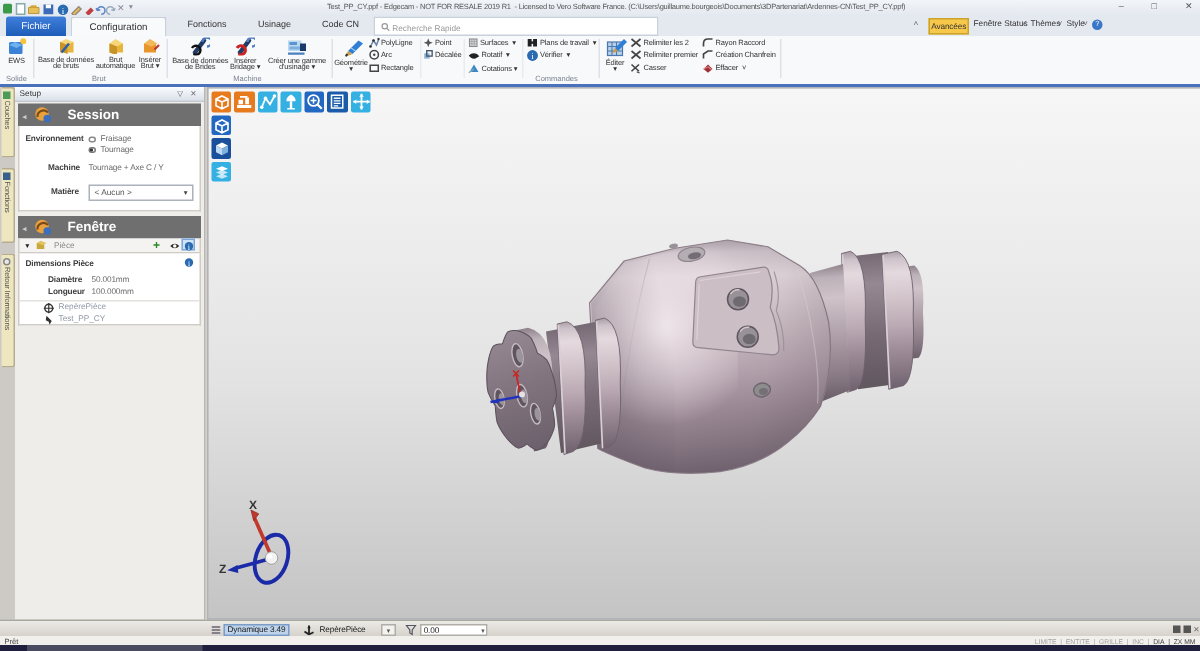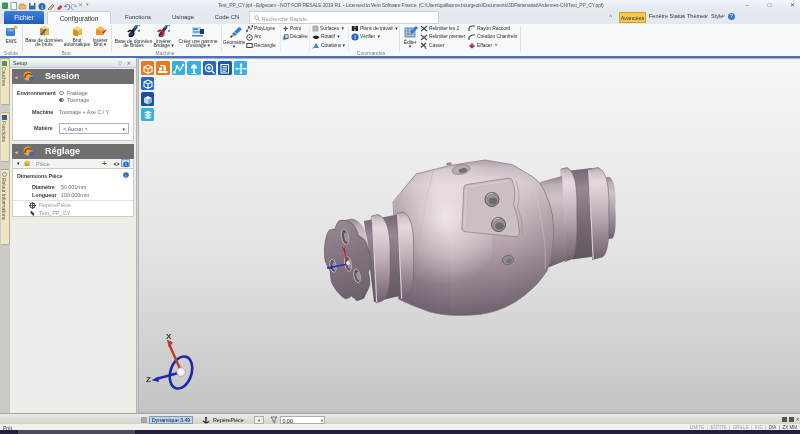--- a/index.html
+++ b/index.html
@@ -277,21 +277,21 @@
   <span class="lbl" style="left:21px;top:41px;">Matière</span>
   <span class="abs" style="left:46px;top:38.5px;width:70px;height:11px;background:#fff;border:1px solid #aab2bc;font-size:5.5px;color:#555;line-height:10px;">&nbsp;&nbsp;&lt; Aucun &gt;<span style="position:absolute;right:3px;top:0;color:#444;font-size:5px;">▾</span></span>
 </div>
 <div class="abs shead" style="top:143.5px;">
   <span style="position:absolute;left:3px;top:5px;font-size:5px;color:#ccc;">◂</span>
   <svg style="position:absolute;left:11px;top:2px;" width="12" height="11">
         <circle cx="5" cy="5" r="4.5" fill="#e8a13c"></circle>
         <path d="M2 7 a4 4 0 0 1 7 -3" stroke="#7a4a1a" stroke-width="1.4" fill="none"></path>
         <circle cx="8.5" cy="8" r="2.5" fill="#3a6fc0"></circle>
       </svg>
-  <span style="position:absolute;left:33px;top:2px;">Réglage</span>
+  <span style="position:absolute;left:33px;top:2px;">Fenêtre</span>
 </div>
 <div class="abs" style="left:12px;top:158.5px;width:122px;height:10px;background:#f4f3f1;border:1px solid #cfccc6;border-top:none;">
   <span style="position:absolute;left:3px;top:2px;font-size:4.5px;color:#222;">▼</span>
   <svg style="position:absolute;left:11px;top:1.5px;" width="8" height="7">
         <rect x="0.5" y="2" width="5" height="4" fill="#c8a83c"></rect>
         <path d="M0.5 2 L3 0.5 L7 2 L4.5 3.5 Z" fill="#e0c462"></path>
       </svg>
   <span style="position:absolute;left:23px;top:2px;font-size:5.5px;color:#8a8a8a;">Pièce</span>
   <span style="position:absolute;left:89px;top:0px;font-size:8px;color:#2a8a2a;font-weight:bold;">+</span>
   <svg style="position:absolute;left:100px;top:2.5px;" width="7" height="6">

